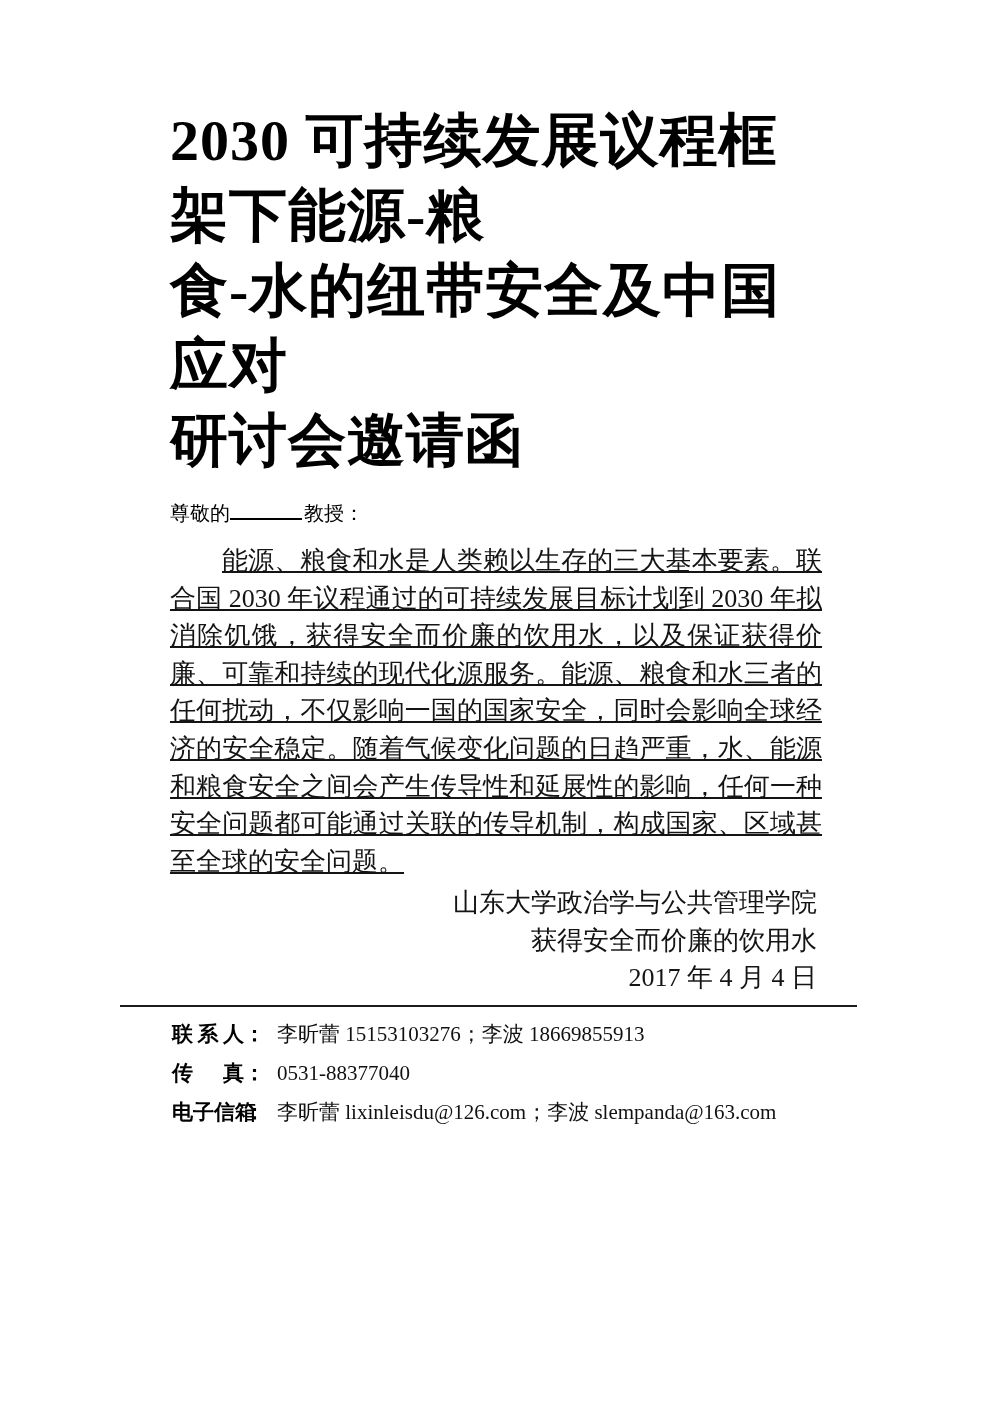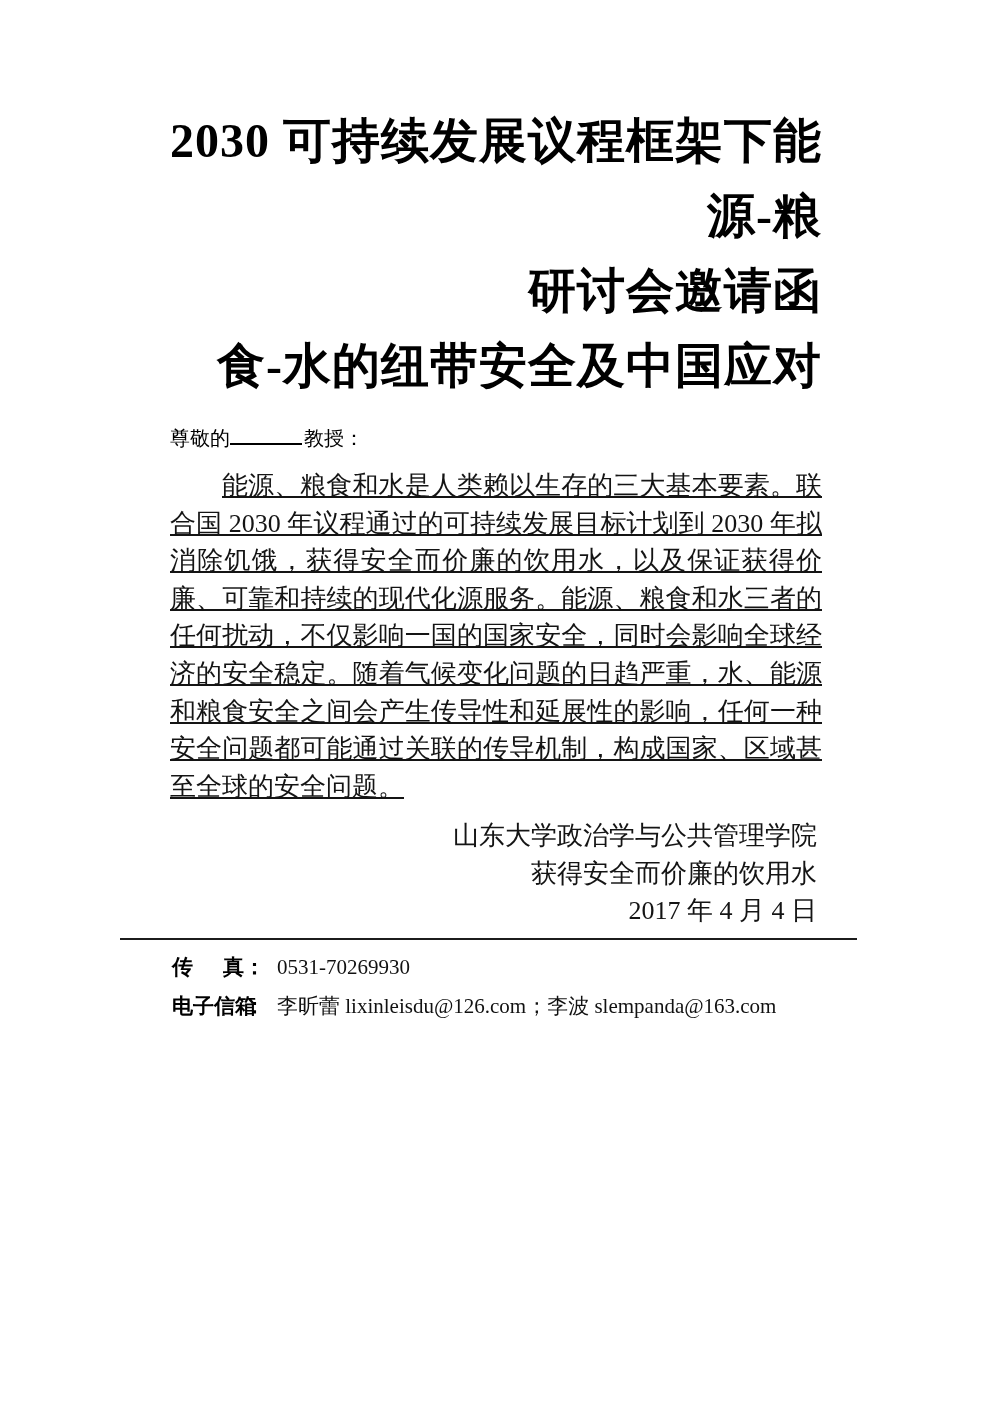--- a/index.html
+++ b/index.html
@@ -11,22 +11,22 @@
   }
   .page {
     position: relative;
     width: 992px; height: 1403px;
     padding: 103px 170px 0 170px;
     overflow: hidden;
     background: #ffffff;
   }
   .title {
     margin: 0 0 16px 0;
-    text-align: right;
-    font-size: 48px;
+    text-align: left;
+    font-size: 58px;
     font-weight: 900;
     line-height: 75px;
     letter-spacing: 1px;
     color: #000000;
   }
   .title-line { display: block; }
   .salutation {
     margin: 14px 0 10px 0;
     font-size: 20px;
     line-height: 38px;
@@ -40,21 +40,21 @@
   .para {
     margin: 0;
     font-size: 26px;
     line-height: 37.6px;
     text-align: justify;
     text-indent: 2em;
     color: #141414;
     text-decoration: underline;
   }
   .signature {
-    margin-top: 12px;
+    margin-top: 4px;
     padding-right: 5px;
     text-align: right;
     font-size: 26px;
     line-height: 37.5px;
     color: #141414;
   }
   .footer-rule {
     border: 0;
     border-top: 2px solid #1c1c1c;
     width: 737px;
@@ -80,35 +80,36 @@
   .fcolon { font-weight: 700; padding-right: 12px; }
   .fvalue { font-weight: 400; color: #111111; }
 </style>
 </head>
 <body>
 
 <div class="page">
 
   <h1 class="title">
     <span class="title-line">2030 可持续发展议程框架下能源-粮</span>
+    <span class="title-line">食-水的纽带安全及中国应对</span>
     <span class="title-line">研讨会邀请函</span>
-    <span class="title-line">食-水的纽带安全及中国应对</span>
   </h1>
 
   <p class="salutation"><span>尊敬的</span><span class="blank"></span><span>教授：</span></p>
 
   <p class="para">能源、粮食和水是人类赖以生存的三大基本要素。联合国 2030 年议程通过的可持续发展目标计划到 2030 年拟消除饥饿，获得安全而价廉的饮用水，以及保证获得价廉、可靠和持续的现代化源服务。能源、粮食和水三者的任何扰动，不仅影响一国的国家安全，同时会影响全球经济的安全稳定。随着气候变化问题的日趋严重，水、能源和粮食安全之间会产生传导性和延展性的影响，任何一种安全问题都可能通过关联的传导机制，构成国家、区域甚至全球的安全问题。</p>
 
 
   <div class="signature">
     <div>山东大学政治学与公共管理学院</div>
     <div>获得安全而价廉的饮用水</div>
     <div>2017 年 4 月 4 日</div>
   </div>
 
   <hr class="footer-rule">
 
   <div class="footer">
-    <div class="footer-row"><span class="flabel">传真</span><span class="fcolon">：</span><span class="fvalue">0531-70269930</span></div>
+    <div class="footer-row"><span class="flabel">联系人</span><span class="fcolon">：</span><span class="fvalue">李昕蕾 15153103276；李波 18669855913</span></div>
+    <div class="footer-row"><span class="flabel">传真</span><span class="fcolon">：</span><span class="fvalue">0531-88377040</span></div>
     <div class="footer-row"><span class="flabel">电子信箱</span><span class="fcolon">：</span><span class="fvalue">李昕蕾 lixinleisdu@126.com；李波 slempanda@163.com</span></div>
   </div>
 
 </div>
 
 </body></html>

